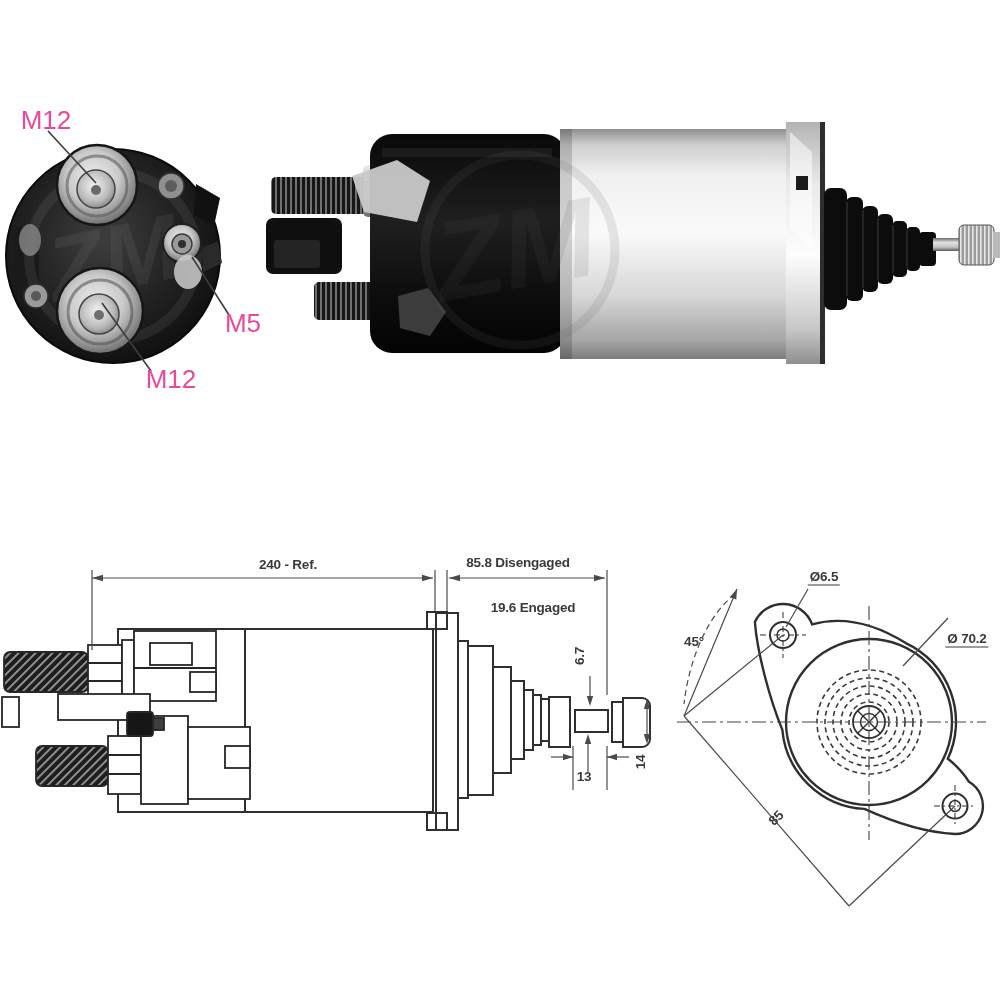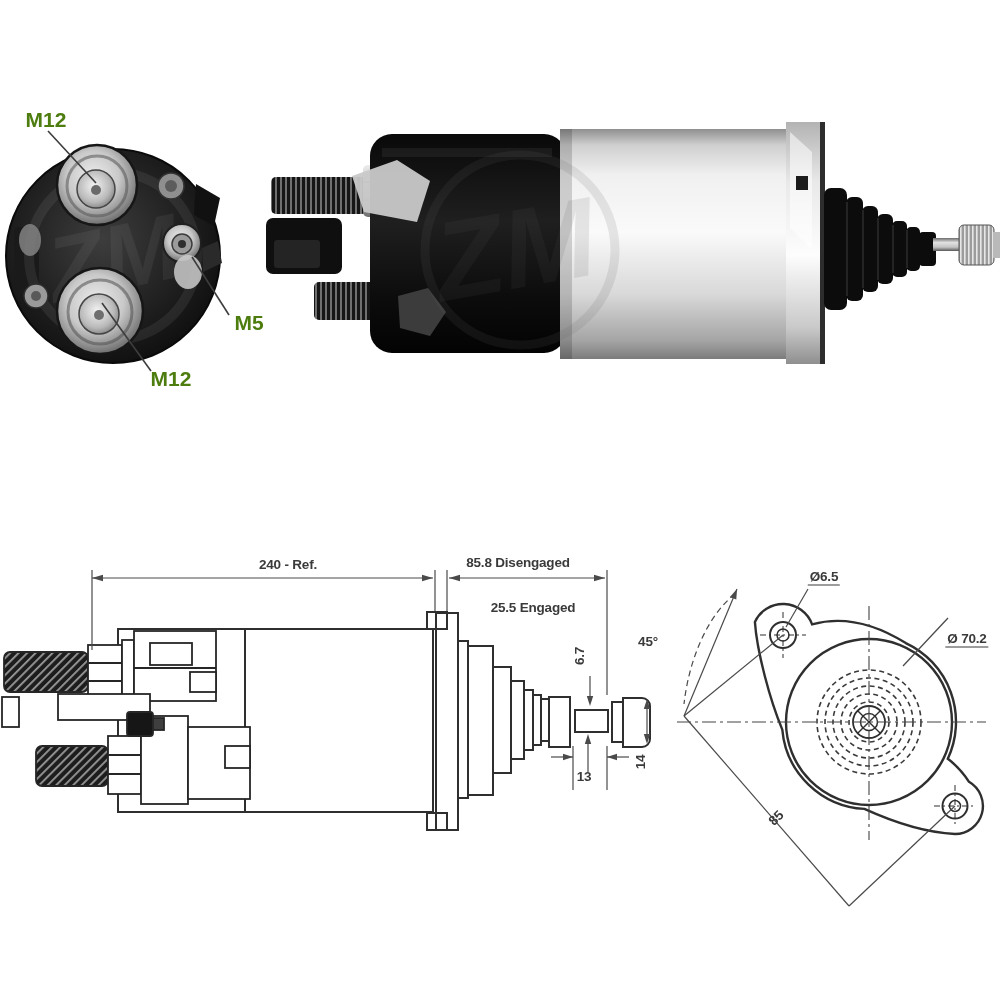--- a/index.html
+++ b/index.html
@@ -2,22 +2,22 @@
 <html><head>
 <meta charset="utf-8">
 <style>
   html,body{margin:0;padding:0;background:#fff;}
   .canvas{
     position:relative;width:1000px;height:1000px;background:#ffffff;
     font-family:"Liberation Sans","DejaVu Sans",sans-serif;overflow:hidden;
   }
   .canvas svg{position:absolute;left:0;top:0;}
   .lbl{
-    position:absolute;white-space:nowrap;color:#4d7c0f;font-weight:bold;
-    font-size:21px;letter-spacing:0;transform:translate(-50%,-50%);
+    position:absolute;white-space:nowrap;color:#ec4899;font-weight:normal;
+    font-size:26px;letter-spacing:0;transform:translate(-50%,-50%);
   }
   .dim{
     position:absolute;white-space:nowrap;color:#3a3a3a;font-weight:bold;
     font-size:13.5px;letter-spacing:-0.2px;transform:translate(-50%,-50%);
   }
   .dim.rot90{transform:translate(-50%,-50%) rotate(-90deg);}
   .dim.rot45{transform:translate(-50%,-50%) rotate(-45deg);}
   .dim.u{border-bottom:1.5px solid #3a3a3a;padding:0 2px 1px 2px;}
 </style>
 </head>
@@ -322,27 +322,27 @@
 
       <g stroke="#4a4a4a" stroke-width="1.2">
         <line x1="808" y1="589" x2="786" y2="627"></line>
         <line x1="948" y1="618" x2="903" y2="666"></line>
       </g>
     </g>
   </g>
 </svg>
 
 <span class="lbl" style="left:46px;top:120px">M12</span>
-<span class="lbl" style="left:249px;top:323px">M5</span>
+<span class="lbl" style="left:243px;top:323px">M5</span>
 <span class="lbl" style="left:171px;top:379px">M12</span>
 
 <span class="dim" style="left:288px;top:564px">240 - Ref.</span>
 <span class="dim" style="left:518px;top:562px">85.8 Disengaged</span>
-<span class="dim" style="left:533px;top:607px">25.5 Engaged</span>
+<span class="dim" style="left:533px;top:607px">19.6 Engaged</span>
 <span class="dim rot90" style="left:579px;top:656px">6.7</span>
 <span class="dim" style="left:584px;top:776px">13</span>
 <span class="dim rot90" style="left:640px;top:762px">14</span>
-<span class="dim" style="left:648px;top:641px">45°</span>
+<span class="dim" style="left:694px;top:641px">45°</span>
 <span class="dim u" style="left:824px;top:577px">Ø6.5</span>
 <span class="dim u" style="left:967px;top:639px">Ø 70.2</span>
 <span class="dim rot45" style="left:776px;top:818px">85</span>
 
 </div>
 
 </body></html>

